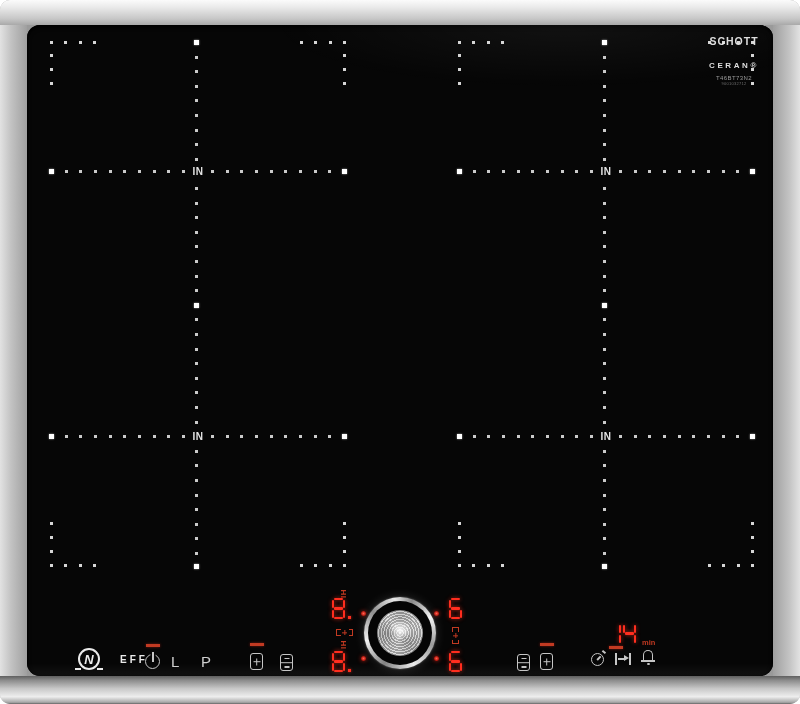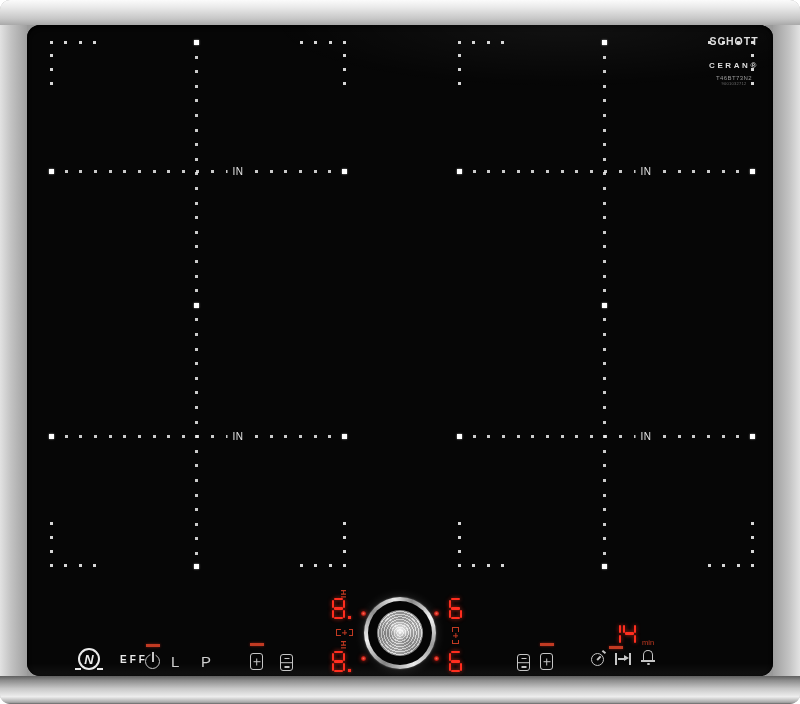--- a/index.html
+++ b/index.html
@@ -18,22 +18,22 @@
          box-shadow:inset 0 2px 4px rgba(0,0,0,.9), inset 0 0 1px 1px rgba(0,0,0,.8);}
   .glass::before{content:"";position:absolute;inset:0;border-radius:13px;pointer-events:none;
          background:radial-gradient(ellipse 420px 90px at 72% 0%,rgba(255,255,255,.05),transparent 70%),
                     linear-gradient(0deg,rgba(255,255,255,.05),transparent 14px);}
   
   .dl-h{position:absolute;height:3px;background:repeating-linear-gradient(90deg,rgba(236,236,236,.85) 0 3px,transparent 3px 14.65px);}
   .dl-v{position:absolute;width:3px;background:repeating-linear-gradient(180deg,rgba(236,236,236,.85) 0 3px,transparent 3px 14.6px);}
   .cn-h{position:absolute;height:3px;width:46px;background:repeating-linear-gradient(90deg,rgba(236,236,236,.9) 0 3px,transparent 3px 14.3px);}
   .cn-v{position:absolute;width:3px;height:31px;background:repeating-linear-gradient(180deg,rgba(236,236,236,.9) 0 3px,transparent 3px 14px);}
   .bigdot{position:absolute;width:5px;height:5px;background:#fff;box-shadow:0 0 2px rgba(255,255,255,.7);}
-  .in-label{position:absolute;transform:translate(-50%,-50%);font-size:10px;font-weight:normal;letter-spacing:.5px;
-            color:#e3e3e3;background:#060606;padding:0 5px;margin-left:40px;}
+  .in-label{position:absolute;transform:translate(-50%,-50%);font-size:10px;font-weight:bold;letter-spacing:.5px;
+            color:#e3e3e3;background:#060606;padding:0 5px;}
   
   .schott{position:absolute;left:703px;top:36px;width:62px;text-align:center;color:#dedede;line-height:1.05;}
   .schott .l1{font-size:10.5px;font-weight:bold;letter-spacing:1px;}
   .schott .l2{font-size:8px;font-weight:bold;letter-spacing:2.6px;margin-top:15px;}
   .schott .model{font-size:6px;color:#9a9a9a;margin-top:5px;letter-spacing:.4px;}
   .schott .code{font-size:4px;color:#6f6f6f;letter-spacing:.3px;}
   .nefflogo{position:absolute;left:78px;top:648px;display:flex;align-items:center;color:#eaeaea;}
   .neff-circle{position:relative;width:22px;height:22px;border:2px solid #eaeaea;border-radius:50%;
                display:flex;align-items:center;justify-content:center;font-weight:bold;font-style:italic;font-size:13px;}
   .neff-circle::before,.neff-circle::after{content:"";position:absolute;bottom:-2px;width:6px;height:2px;background:#eaeaea;}
@@ -69,21 +69,21 @@
   
   .seg7{position:absolute;display:flex;align-items:flex-end;}
   .segd{position:relative;display:inline-block;width:13px;height:21px;margin-right:2px;}
   .seg{position:absolute;border-radius:1px;}
   .seg.on{background:var(--led);box-shadow:0 0 4px rgba(255,50,30,.75);}
   .sa{left:2px;right:2px;top:0;height:2.3px;} .sg{left:2px;right:2px;top:9.35px;height:2.3px;} .sd{left:2px;right:2px;bottom:0;height:2.3px;}
   .sf{left:0;top:1.5px;width:2.3px;height:8px;} .se{left:0;bottom:1.5px;width:2.3px;height:8px;}
   .sb{right:0;top:1.5px;width:2.3px;height:8px;} .sc{right:0;bottom:1.5px;width:2.3px;height:8px;}
   .dp{display:inline-block;width:3px;height:3px;background:var(--led);box-shadow:0 0 3px rgba(255,50,30,.75);margin-left:1px;}
   .hi{position:absolute;transform:translate(-50%,-50%) rotate(90deg);font-size:8px;font-weight:bold;color:var(--led-dim);letter-spacing:.5px;}
-  .min-label{position:absolute;font-size:7.5px;font-weight:normal;color:var(--led-dim);}
+  .min-label{position:absolute;font-size:7.5px;font-weight:bold;color:var(--led-dim);}
   .bridge{position:absolute;display:flex;align-items:center;gap:1.5px;color:var(--led-dim);}
   .bridge.vert{flex-direction:column;}
   .bracket{width:4.5px;height:7px;border:1.3px solid currentColor;}
   .bracket.open-r{border-right:none;} .bracket.open-l{border-left:none;}
   .bracket.h{width:7px;height:4.5px;} .bracket.open-d{border-bottom:none;} .bracket.open-u{border-top:none;}
   .plusg{position:relative;width:5px;height:5px;}
   .plusg::before{content:"";position:absolute;left:0;right:0;top:50%;height:1.3px;background:currentColor;transform:translateY(-50%);}
   .plusg::after{content:"";position:absolute;top:0;bottom:0;left:50%;width:1.3px;background:currentColor;transform:translateX(-50%);}
   .reddot{position:absolute;width:5px;height:5px;border-radius:50%;
           background:radial-gradient(circle,#ff6050 0%,#c21d12 55%,#6e0e08 100%);box-shadow:0 0 4px rgba(255,40,25,.7);}

